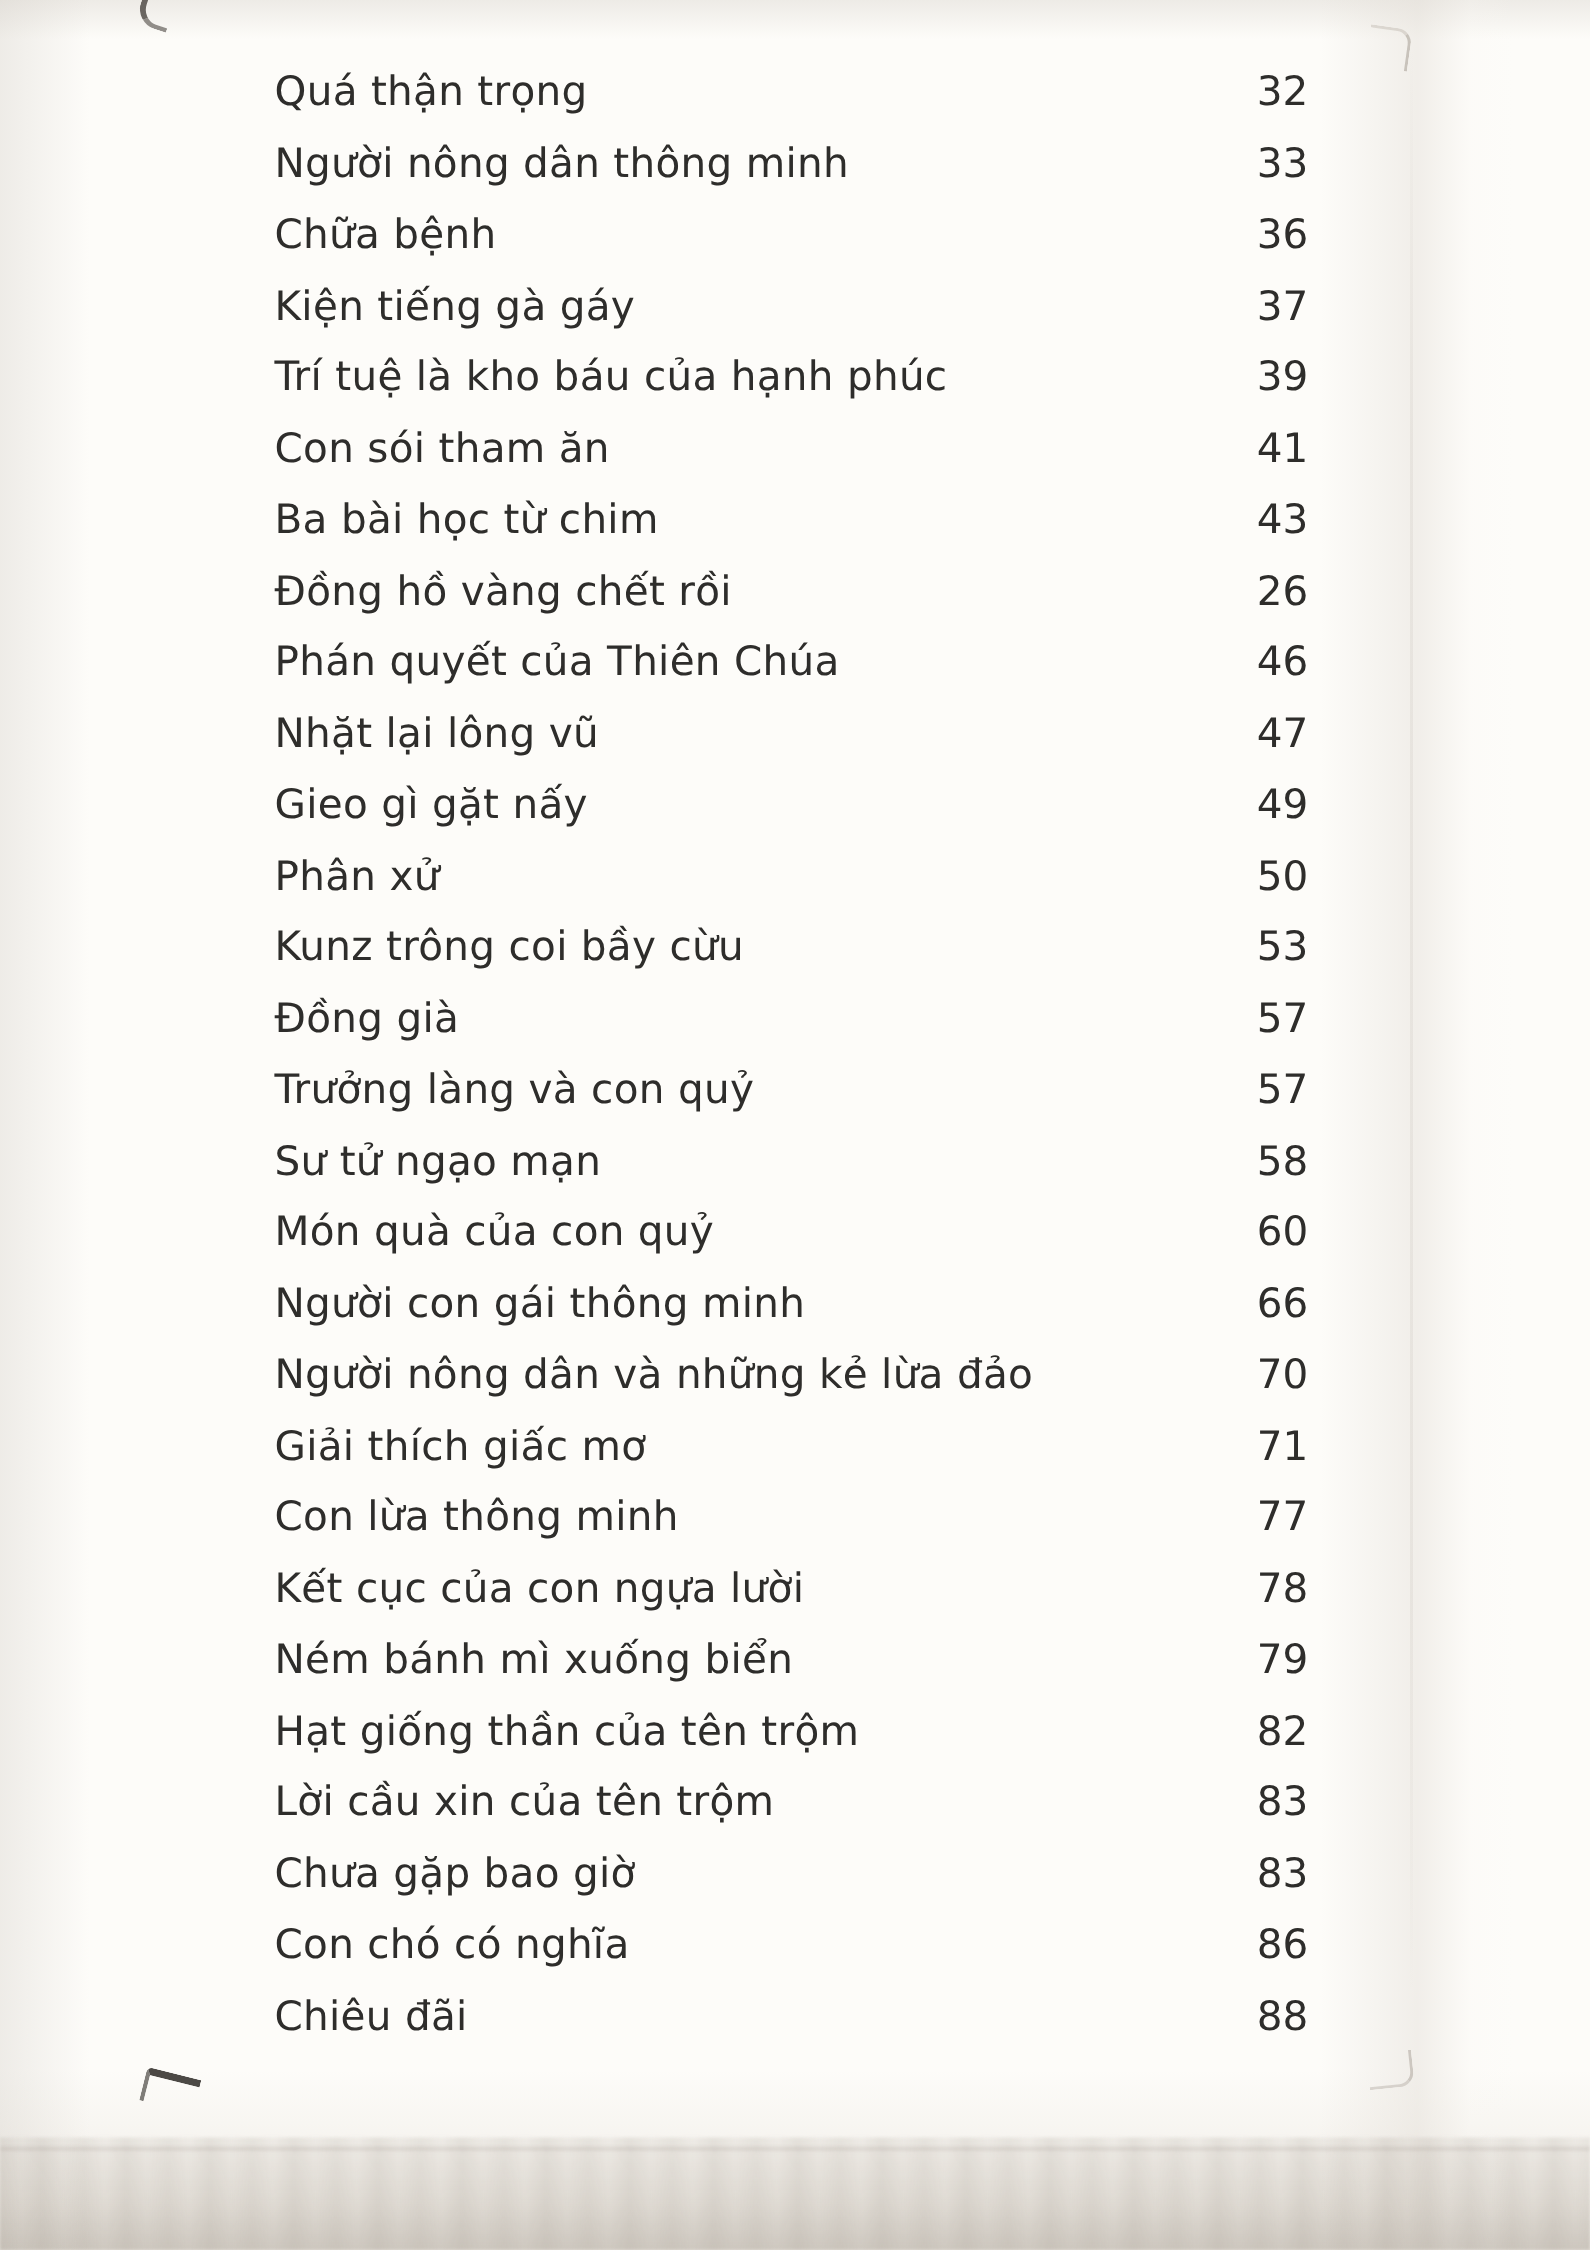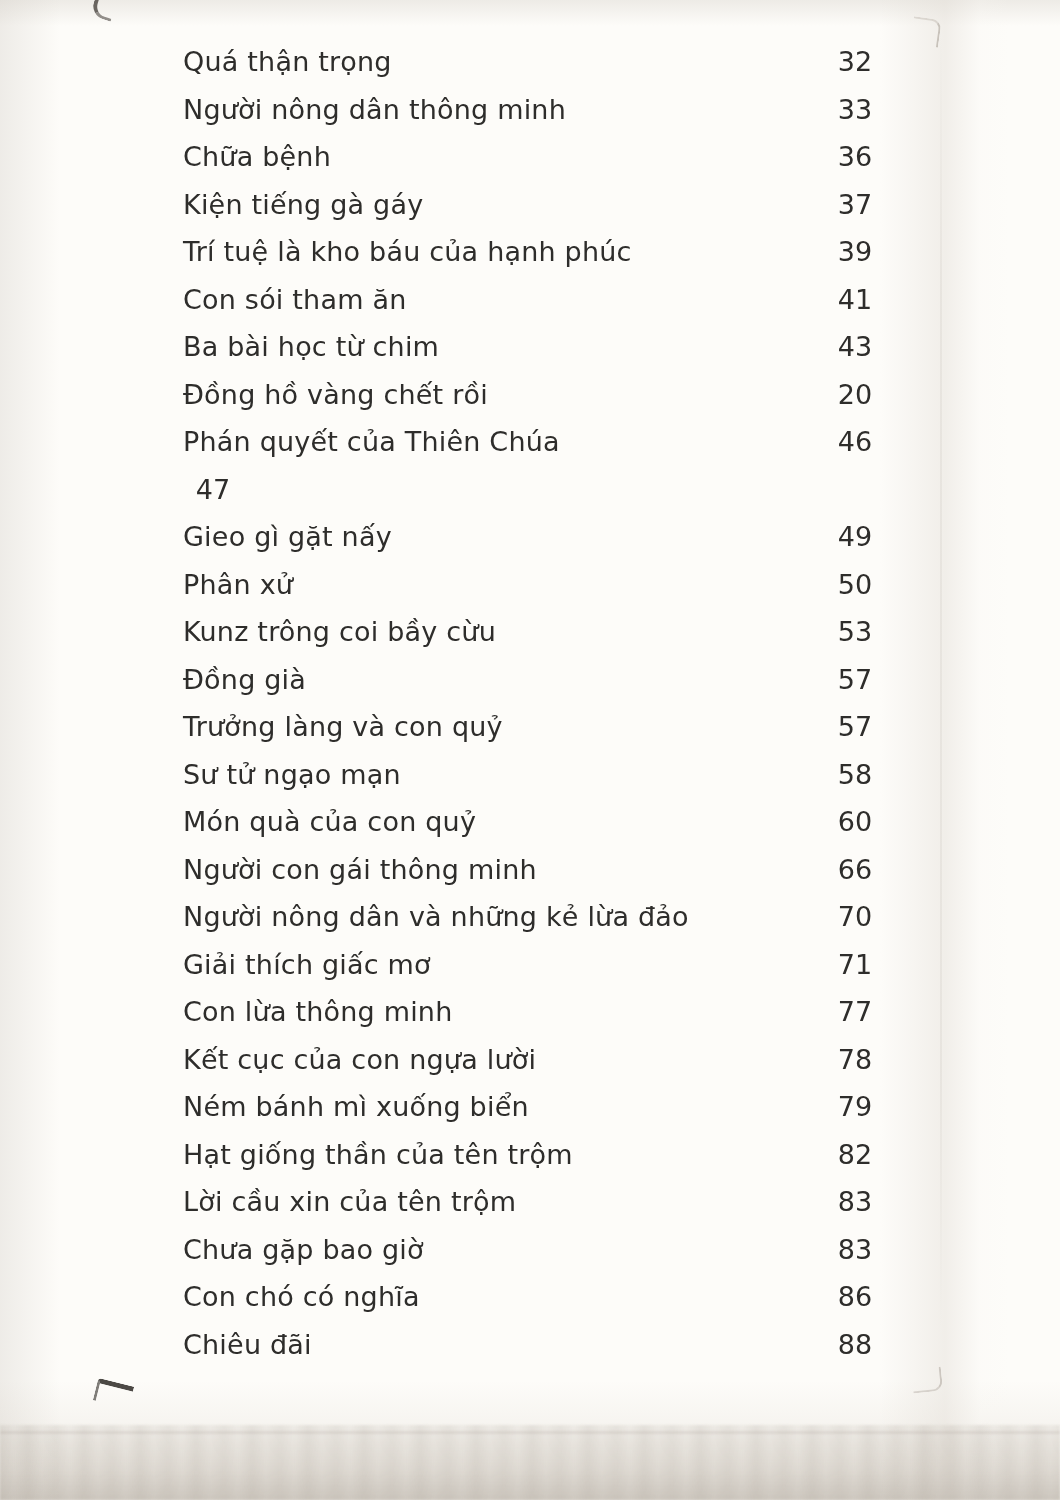--- a/index.html
+++ b/index.html
@@ -192,27 +192,28 @@
       <div class="toc-row">
         <span class="toc-title">Con sói tham ăn</span>
         <span class="toc-page">41</span>
       </div>
       <div class="toc-row">
         <span class="toc-title">Ba bài học từ chim</span>
         <span class="toc-page">43</span>
       </div>
       <div class="toc-row">
         <span class="toc-title">Đồng hồ vàng chết rồi</span>
-        <span class="toc-page">20</span>
+        <span class="toc-page">26</span>
       </div>
       <div class="toc-row">
         <span class="toc-title">Phán quyết của Thiên Chúa</span>
         <span class="toc-page">46</span>
       </div>
       <div class="toc-row">
+        <span class="toc-title">Nhặt lại lông vũ</span>
         <span class="toc-page">47</span>
       </div>
       <div class="toc-row">
         <span class="toc-title">Gieo gì gặt nấy</span>
         <span class="toc-page">49</span>
       </div>
       <div class="toc-row">
         <span class="toc-title">Phân xử</span>
         <span class="toc-page">50</span>
       </div>

